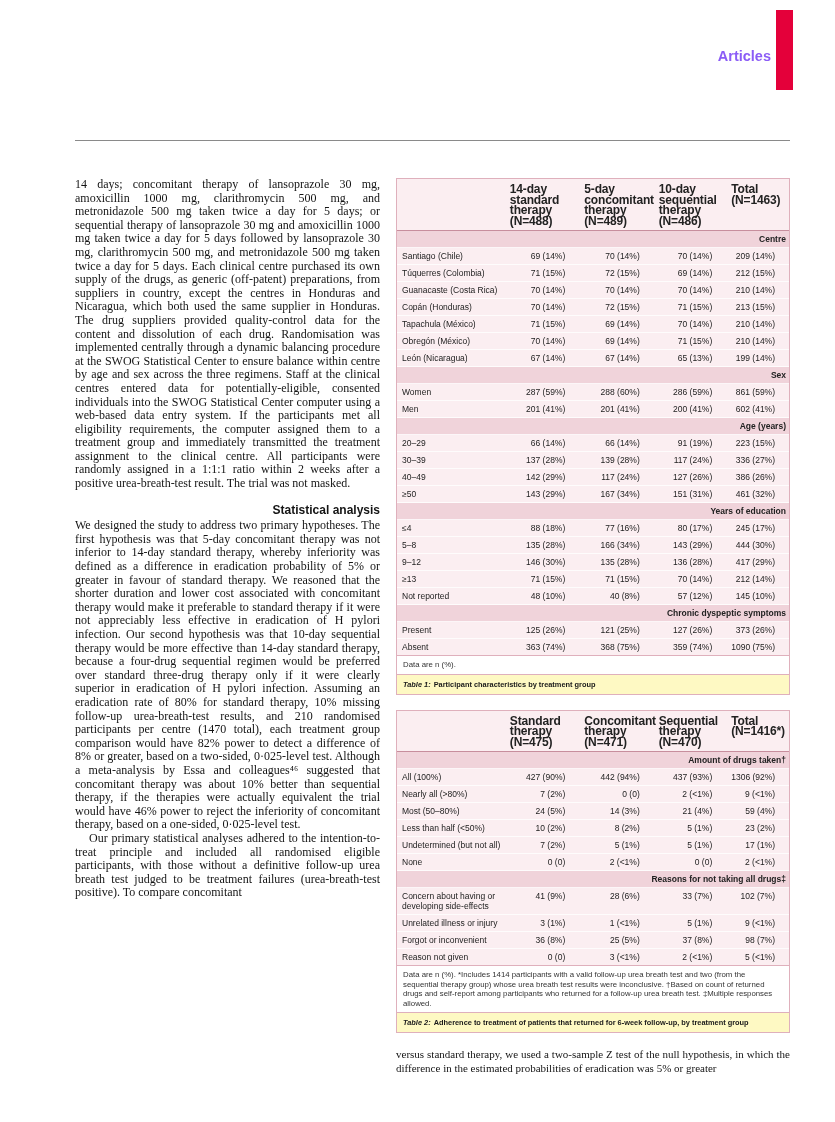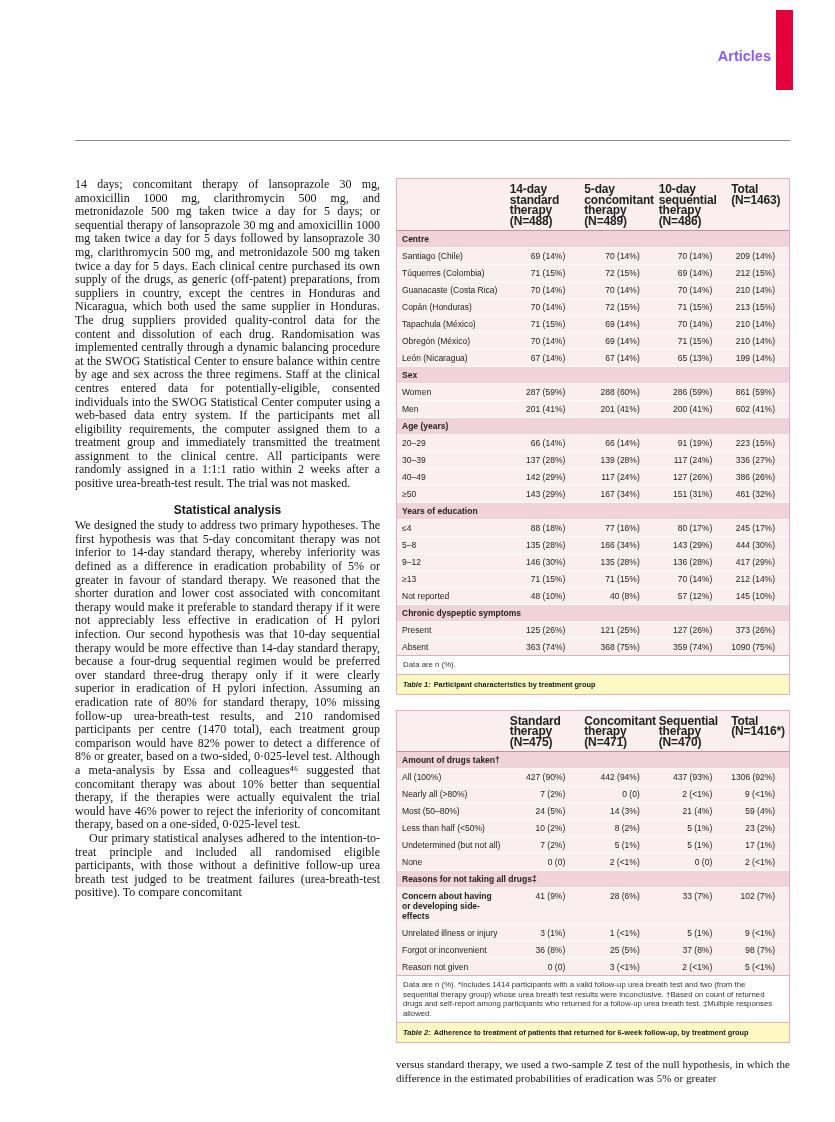--- a/index.html
+++ b/index.html
@@ -30,21 +30,21 @@
   }
   .content {
     position: absolute; top: 178px; left: 75px;
     width: 715px; display: flex; gap: 16px;
   }
   .left-col { width: 305px; font-size: 12px; line-height: 13.6px; text-align: justify; }
   .left-col p { margin: 0; }
   p.indent { text-indent: 14px; }
   h3.subhead {
     font-family: "Liberation Sans", sans-serif;
-    font-size: 12px; margin: 13px 0 2px 0; text-align: center;
+    font-size: 12px; margin: 13px 0 2px 0; text-align: right;
   }
   .right-col { width: 394px; }
 
   .table-box {
     border: 1px solid #dfb0bc;
     background: #fbeef1;
     font-family: "Liberation Sans", sans-serif;
     color: #222;
     margin-bottom: 15px;
   }
@@ -55,24 +55,24 @@
     padding: 5px 3px 4px 5px;
     white-space: pre-line; line-height: 10.5px;
     border-bottom: 1px solid #c78e9d;
   }
   .data-table td {
     font-size: 8.5px; line-height: 10px;
     padding: 3px 3px 3px 5px; vertical-align: top;
   }
   .data-table tbody tr { border-top: 1px solid rgba(255,255,255,0.8); }
   .data-table td.label { white-space: nowrap; overflow: visible; }
-  .data-table td.label.wrap { white-space: normal; font-weight: bold; }
+  .data-table td.label.wrap { white-space: normal; }
   .data-table td.val { text-align: right; padding-right: 14px; white-space: nowrap; }
   .data-table tr.section td {
-    background: #f0d3da; font-weight: bold; white-space: nowrap;
+    background: #f0d3da; font-weight: bold; white-space: nowrap; text-align: right;
   }
   .footnote {
     background: #ffffff; font-size: 7.8px; line-height: 9.6px;
     padding: 4px 6px; color: #333;
     border-top: 1px solid #dfb0bc;
   }
   .caption {
     background: #fef9c3; font-size: 7.4px; font-weight: bold;
     padding: 5px 6px; border-top: 1px solid #dfb0bc;
     white-space: nowrap; overflow: hidden; color: #1a1a1a;

